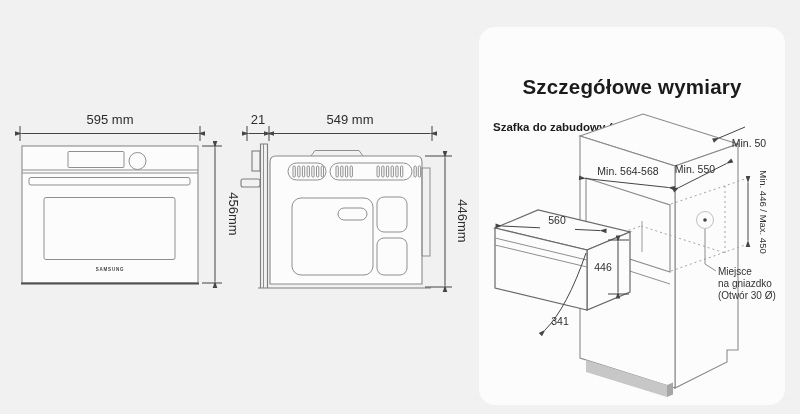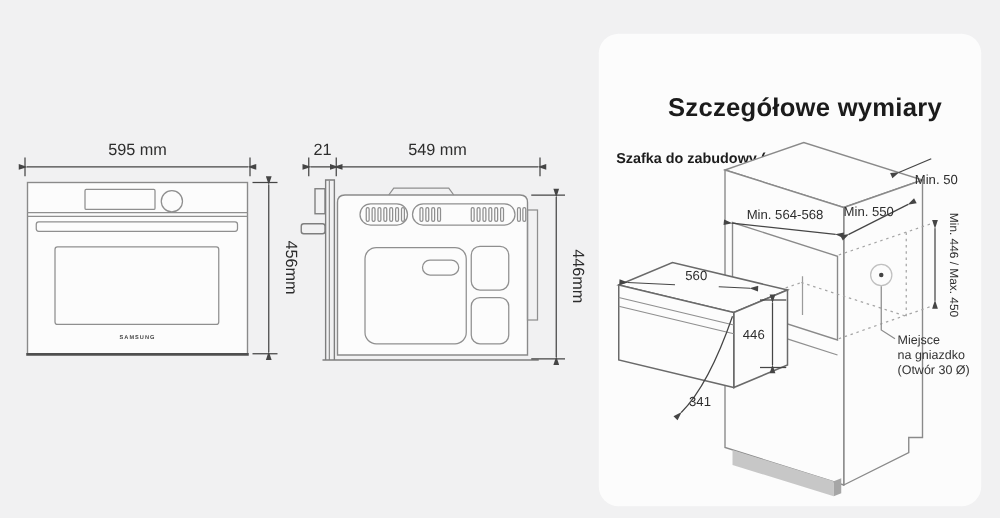--- a/index.html
+++ b/index.html
@@ -6,21 +6,21 @@
   body{
     width:800px;height:414px;position:relative;overflow:hidden;
     background:#f1f1f2;
     font-family:"Liberation Sans", sans-serif;
   }
   .card{
     position:absolute;left:479px;top:27px;width:306px;height:378px;
     background:#fcfcfc;border-radius:16px;
   }
   .card-title{
-    position:absolute;left:12px;top:47px;width:100%;
+    position:absolute;left:0;top:47px;width:100%;
     text-align:center;font-size:20.5px;font-weight:bold;color:#1b1b1b;
     letter-spacing:.2px;line-height:25px;
   }
   .card-subtitle{
     position:absolute;left:14px;top:94px;
     font-size:11.5px;font-weight:600;color:#1c1c1c;
   }
   svg{position:absolute;left:0;top:0;}
   .dim{stroke:#454545;stroke-width:1;fill:none;}
   .dimtxt{fill:#2d2d2d;font-size:13px;font-family:"Liberation Sans",sans-serif;}

